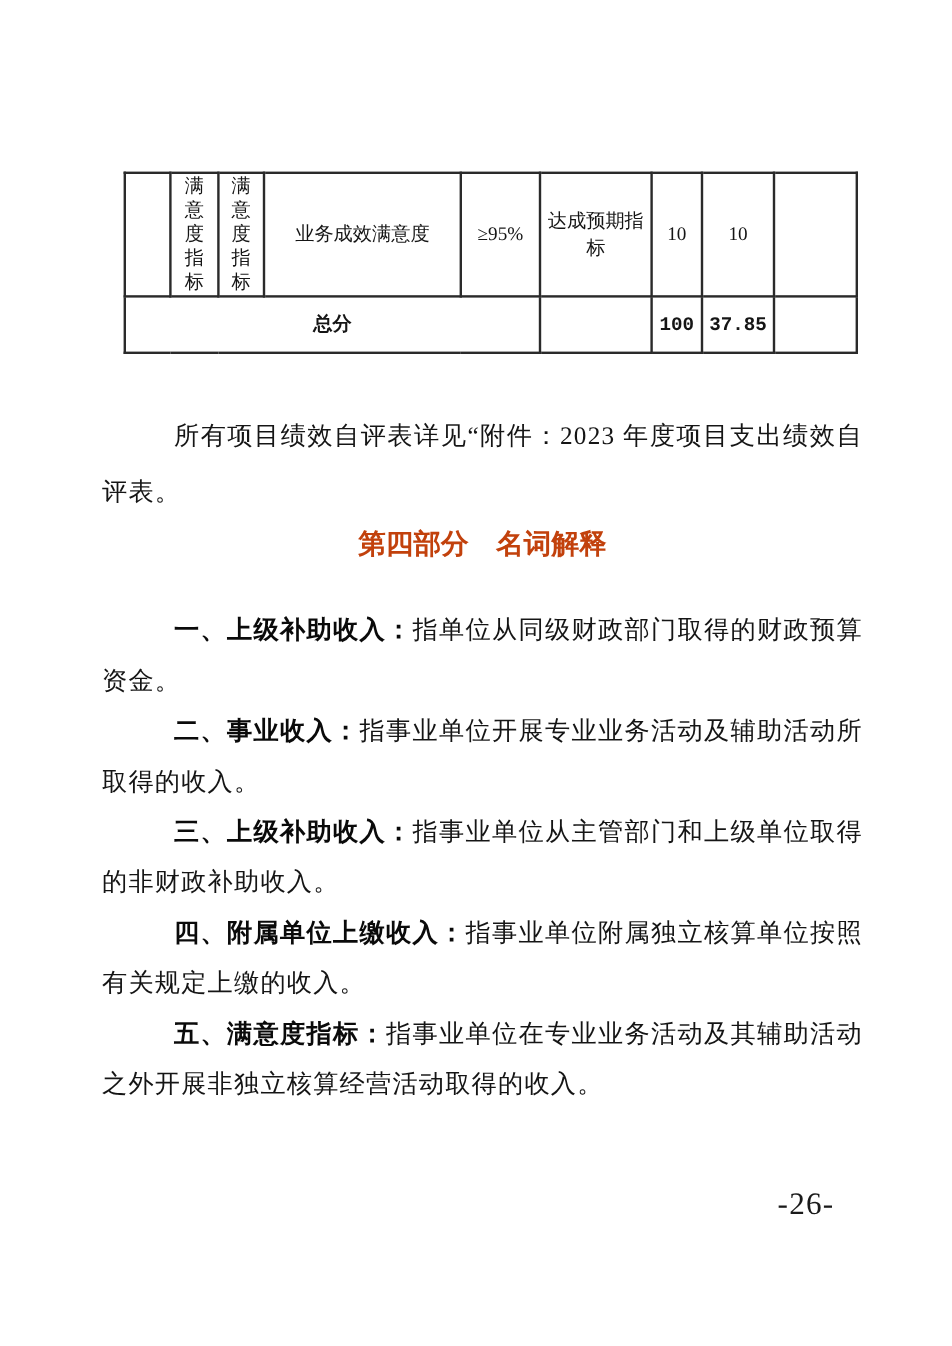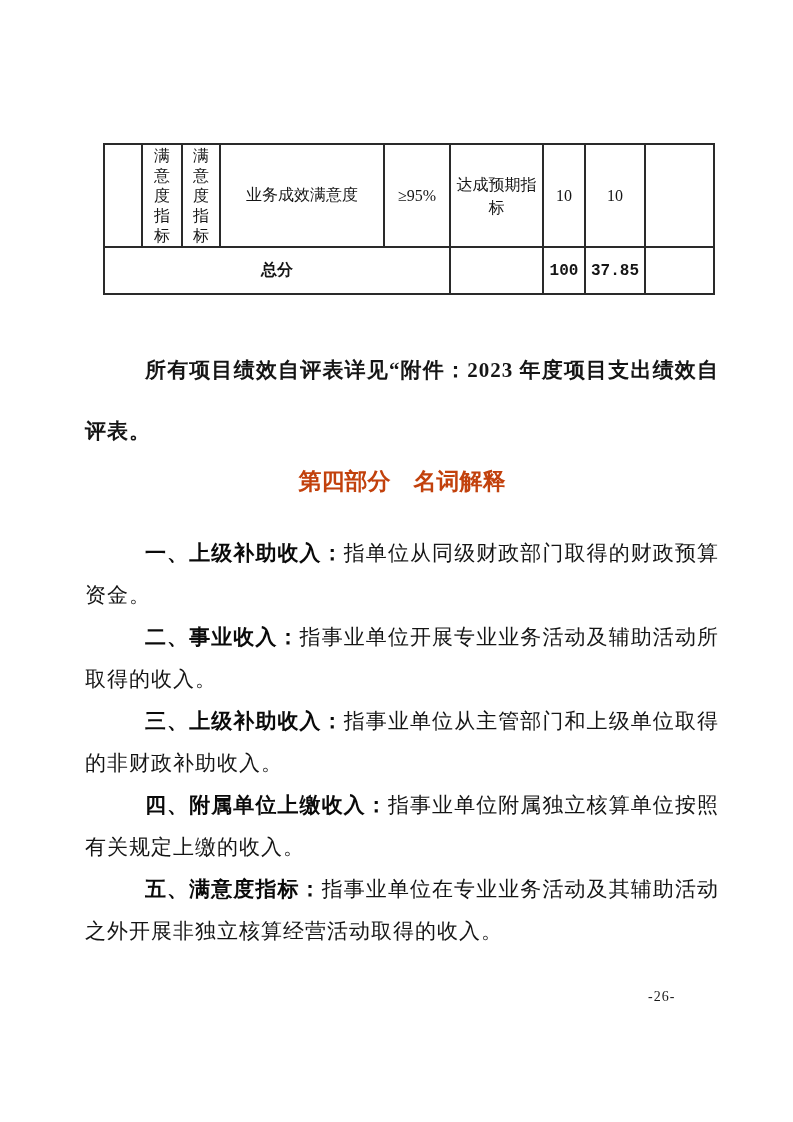--- a/index.html
+++ b/index.html
@@ -45,40 +45,40 @@
     left: 85px;
     top: 340px;
     width: 634px;
   }
   .para {
     margin: 0;
     font-size: 21px;
     letter-spacing: 1px;
     text-align: justify;
   }
-  .intro-para { line-height: 61px; text-indent: 60px; font-weight: bold; }
+  .intro-para { line-height: 47px; text-indent: 60px; }
   .section-heading {
     margin: 4px 0 0 0;
     font-family: "Liberation Sans", "DejaVu Sans", sans-serif;
     font-weight: bold;
     font-size: 23px;
     line-height: 30px;
     text-align: center;
     color: #c2410c;
   }
   .glossary { margin-top: 36px; }
   .glossary-para { line-height: 42px; text-indent: 60px; }
   .glossary-para b { font-weight: bold; color: #0a0a0a; }
 
   
   .page-number {
     position: absolute;
     left: 648px;
     top: 989px;
-    font-size: 14px;
+    font-size: 26px;
     letter-spacing: 1px;
     color: #1a1a1a;
   }
 </style>
 </head>
 <body>
 
 <div class="page">
 
   <div class="score-table-wrap">

